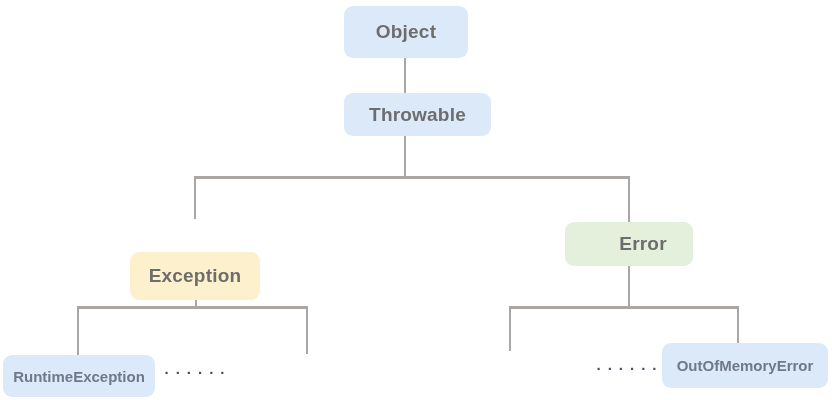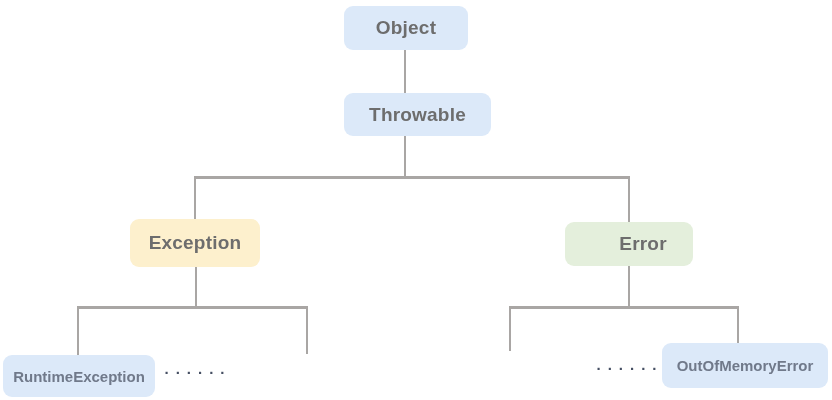--- a/index.html
+++ b/index.html
@@ -30,21 +30,21 @@
     align-items: center;
     justify-content: center;
     border-radius: 9px;
     background: var(--node-blue-bg);
     color: var(--heading-text);
     font-weight: bold;
     text-align: center;
   }
   .node.lvl-top { font-size: 19px; letter-spacing: 0.2px; }
   .node.lvl-leaf { font-size: 15px; color: var(--leaf-text); }
-  .node.bg-yellow { background: var(--exception-bg); }
+  .node.bg-yellow { background: var(--exception-bg); margin-top: 33px; }
   .node.bg-green  { background: var(--error-bg); }
 
   .vline {
     position: absolute;
     width: 2px;
     background: var(--connector);
   }
   .hline {
     position: absolute;
     height: 3px;
@@ -55,21 +55,21 @@
     color: var(--ellipsis);
     font-weight: bold;
     font-size: 15px;
     letter-spacing: 7px;
     line-height: 30px;
     text-align: center;
     white-space: nowrap;
   }
 
   
-  #node-object     { left: 344px; top:   6px; width: 124px; height: 44px; }
+  #node-object     { left: 344px; top:   6px; width: 124px; height: 52px; }
   #node-throwable  { left: 344px; top:  93px; width: 147px; height: 43px; }
   #node-exception  { left: 130px; top: 219px; width: 130px; height: 48px; }
   #node-error      { left: 565px; top: 222px; width: 128px; height: 44px; padding-left: 28px; }
   #node-runtime    { left:   3px; top: 355px; width: 152px; height: 42px; }
   #node-io         { left: 243px; top: 354px; width: 129px; height: 43px; }
   #node-oom        { left: 662px; top: 343px; width: 166px; height: 45px; }
 
   
   #c-object-throwable { left: 404px; top:  46px; height: 47px; }
   #c-throwable-down   { left: 404px; top: 136px; height: 41px; }

